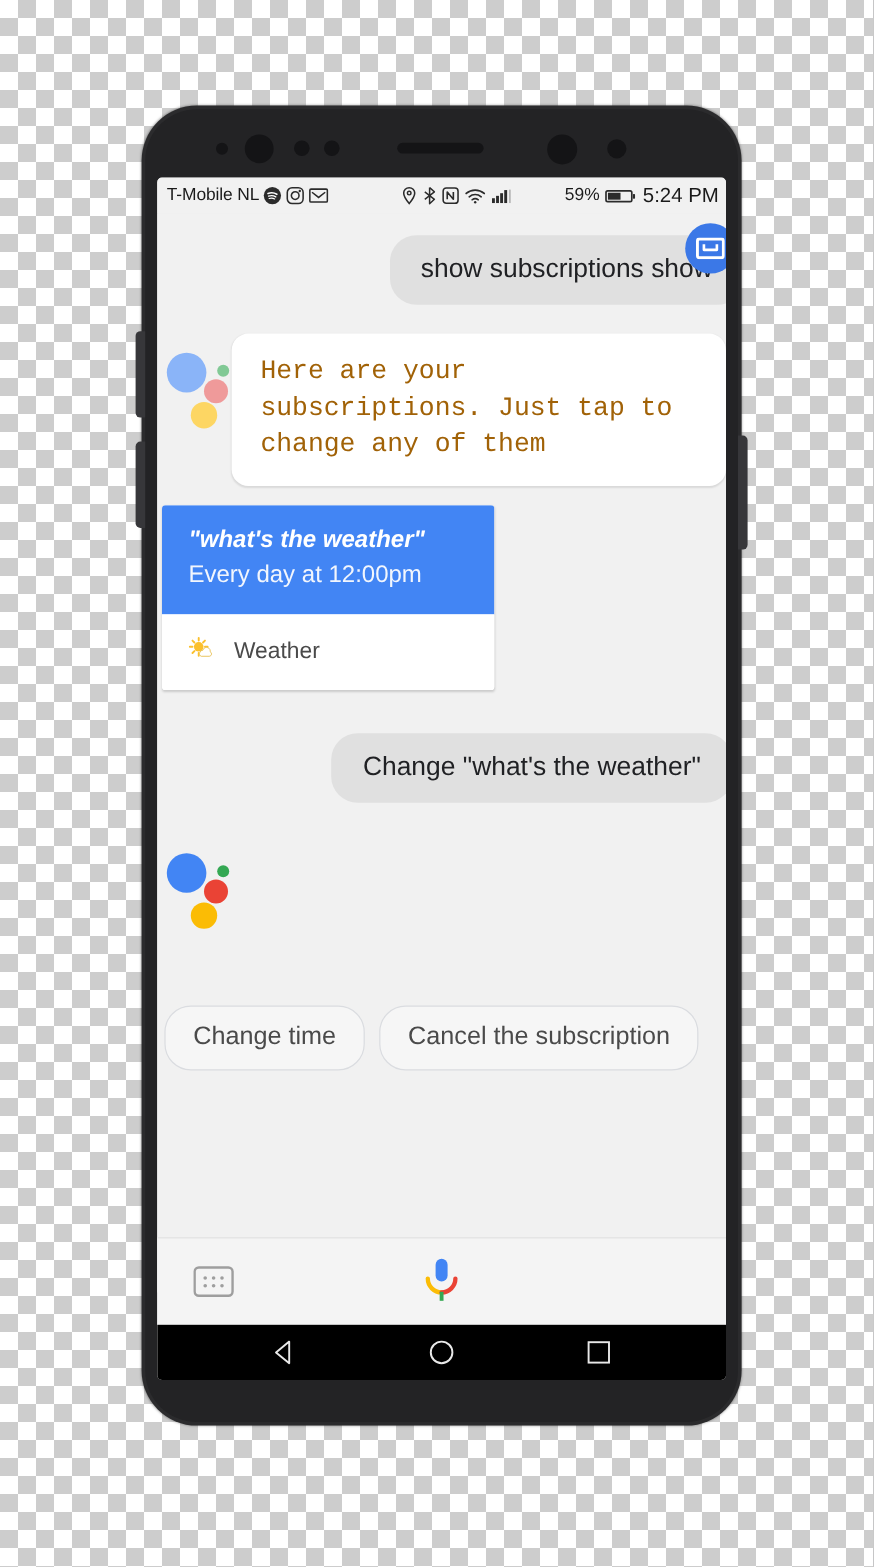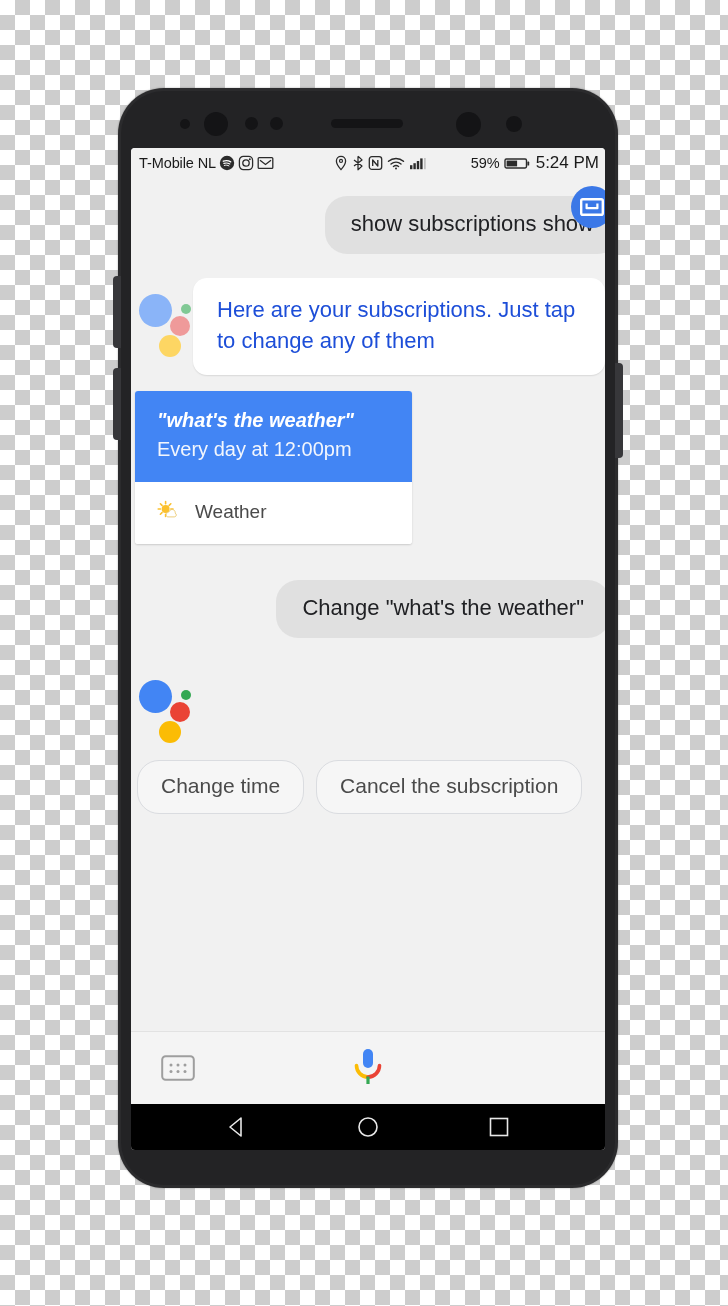--- a/index.html
+++ b/index.html
@@ -128,23 +128,24 @@
   }
   .assistant-logo { width: 56px; flex: 0 0 56px; position: relative; height: 56px; margin-top: 12px; }
   .dot { position: absolute; border-radius: 50%; }
 
   .assistant-bubble {
     background: #ffffff;
     border-radius: 14px;
     padding: 17px 24px 19px 24px;
     font-size: 22px;
     line-height: 1.38;
-    color: #1d4ed8;
+    color: #a16207;
     box-shadow: 0 1px 1.5px rgba(0,0,0,.10);
     max-width: 390px;
+    font-family: Liberation Mono, monospace;
   }
 
   
   #subscription-card {
     margin: 16px 0 0 4px;
     width: 277px;
     border-radius: 3px;
     overflow: hidden;
     background: #fff;
     box-shadow: 0 1px 2px rgba(0,0,0,.16);
@@ -171,20 +172,21 @@
   }
   .chip {
     border: 1px solid #dadce0;
     background: #f6f6f6;
     border-radius: 22px;
     padding: 13px 23px 15px 23px;
     font-size: 21px;
     color: #4a4a4a;
     white-space: nowrap;
     flex: 0 0 auto;
+    margin-top: 47px;
   }
 
   
   #input-bar {
     position: absolute;
     left: 0; bottom: 46px;
     width: 474px; height: 72px;
     background: #f4f4f4;
     border-top: 1px solid #e2e2e2;
     display: flex; align-items: center;

